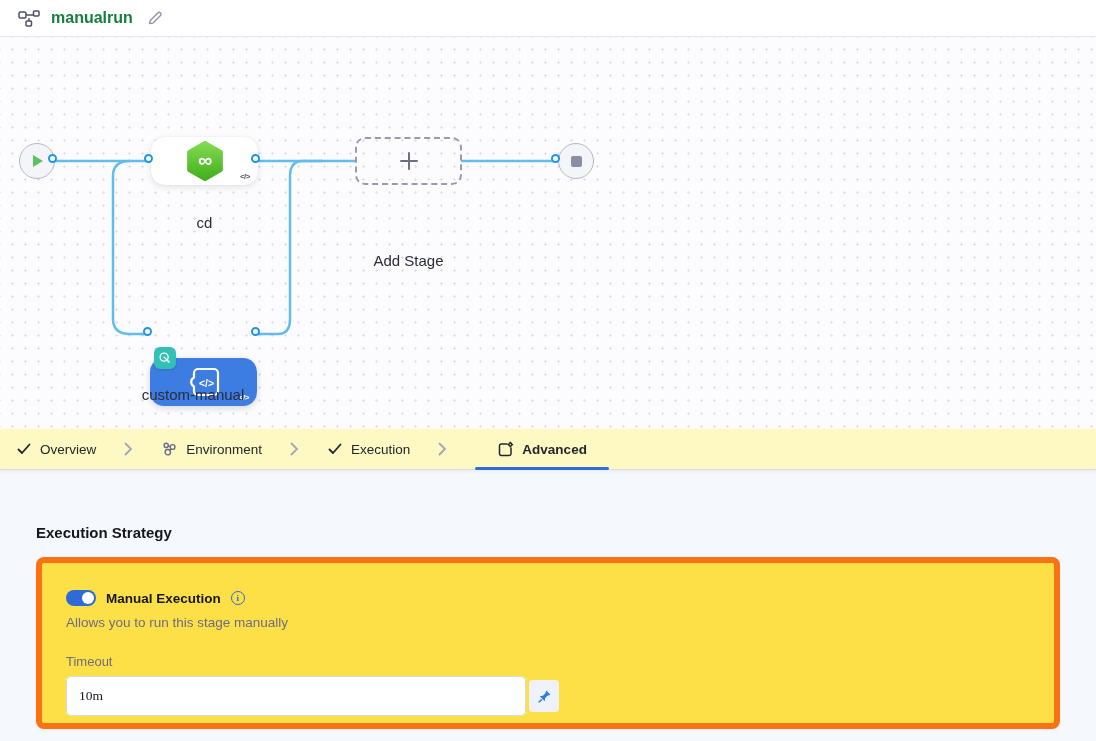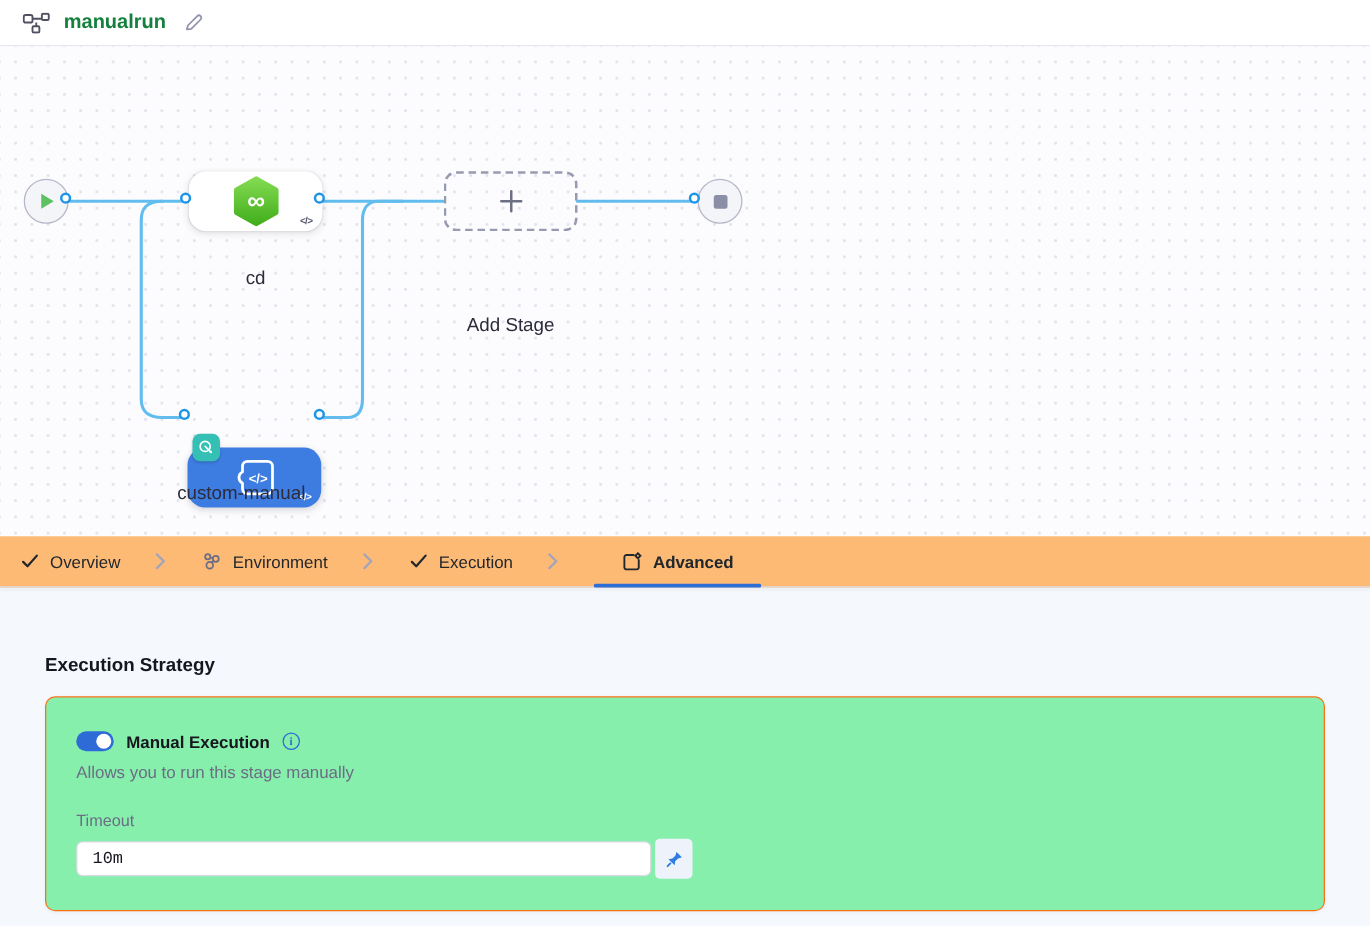--- a/index.html
+++ b/index.html
@@ -31,50 +31,50 @@
   .dashed-node { width:107px; height:48px; border-radius:10px;
     border:2px dashed #989ab0; display:flex; align-items:center; justify-content:center; }
   .port { position:absolute; z-index:3; width:9px; height:9px; border-radius:50%;
     background:#fff; border:2.5px solid #1d95e6; }
   .node-label { position:absolute; z-index:2; font-size:15px; color:#2b2b3a; text-align:center; }
   .mi-badge { position:absolute; left:4px; top:-11px; width:22px; height:22px;
     border-radius:6px; background:#35c0b6; display:flex; align-items:center;
     justify-content:center; box-shadow:0 1px 2px rgba(40,41,61,.2); }
 
   
-  .tabbar { height:41px; background:#fdba74; border-bottom:1px solid #dadbe7;
+  .tabbar { height:41px; background:#fef9c3; border-bottom:1px solid #dadbe7;
     display:flex; align-items:center; padding-left:16px; column-gap:28px;
     position:relative; box-shadow:0 2px 3px rgba(40,41,61,.05); }
   .tab { display:flex; align-items:center; gap:8px; font-size:13.5px; color:#22272d;
     height:100%; cursor:pointer; position:relative; }
   .tab.active { font-weight:700; padding:0 22px; }
   .tab.active .underline { position:absolute; left:0; right:0; bottom:-1px;
     height:3.5px; border-radius:3px; background:#2e6fd6; }
   .chev { display:flex; align-items:center; }
 
   
   .panel { height:271px; background:#f5f8fc; padding:54px 36px 0 36px; }
   .panel h2 { font-size:15px; font-weight:700; color:#16161f; margin-bottom:16px; }
-  .card { background:#86efac; border-radius:8px; border:1px solid #f97316;
+  .card { background:#fde047; border-radius:8px; border:6px solid #f97316;
     box-shadow:0 1px 3px rgba(40,41,61,.05); height:172px; padding:27px 24px; }
   .toggle-row { display:flex; align-items:center; gap:10px; }
   .toggle { width:30px; height:16px; border-radius:9px; background:#2e6bd6;
     position:relative; cursor:pointer; flex:0 0 auto; }
   .toggle .knob { position:absolute; top:2px; right:2px; width:12px; height:12px;
     border-radius:50%; background:#fff; }
   .toggle-label { font-size:13.5px; font-weight:700; color:#16161f; }
   .info-icon { width:14px; height:14px; border-radius:50%; border:1.4px solid #2e6bd6;
     color:#2e6bd6; font-size:9px; font-weight:700; display:flex; align-items:center;
     justify-content:center; cursor:pointer; font-family:"Liberation Serif", serif; }
   .toggle-desc { margin-top:9px; font-size:13.5px; color:#6b6d85; }
   .field-label { margin-top:24px; font-size:13px; color:#6b6d85; }
   .input-row { margin-top:7px; display:flex; align-items:center; gap:3px; }
-  .text-input { width:460px; height:28px; border:1px solid #d9dae5; border-radius:5px;
+  .text-input { width:460px; height:40px; border:1px solid #d9dae5; border-radius:5px;
     padding:0 12px; font-size:13.5px; color:#16161f; background:#fff; outline:none;
-    font-family:Liberation Mono, monospace; }
+    font-family:Liberation Serif, serif; }
   .pin-btn { width:30px; height:32px; border-radius:4px; background:#eef2fa;
     border:none; display:flex; align-items:center; justify-content:center; cursor:pointer; }
 </style>
 </head>
 <body>
 
 <div class="header">
   <span class="pipe-icon">
     <svg width="23" height="17" viewBox="0 0 23 17" fill="none" stroke="#4f5162" stroke-width="1.5">
       <rect x="1" y="2" width="7" height="6" rx="1.5"></rect>

